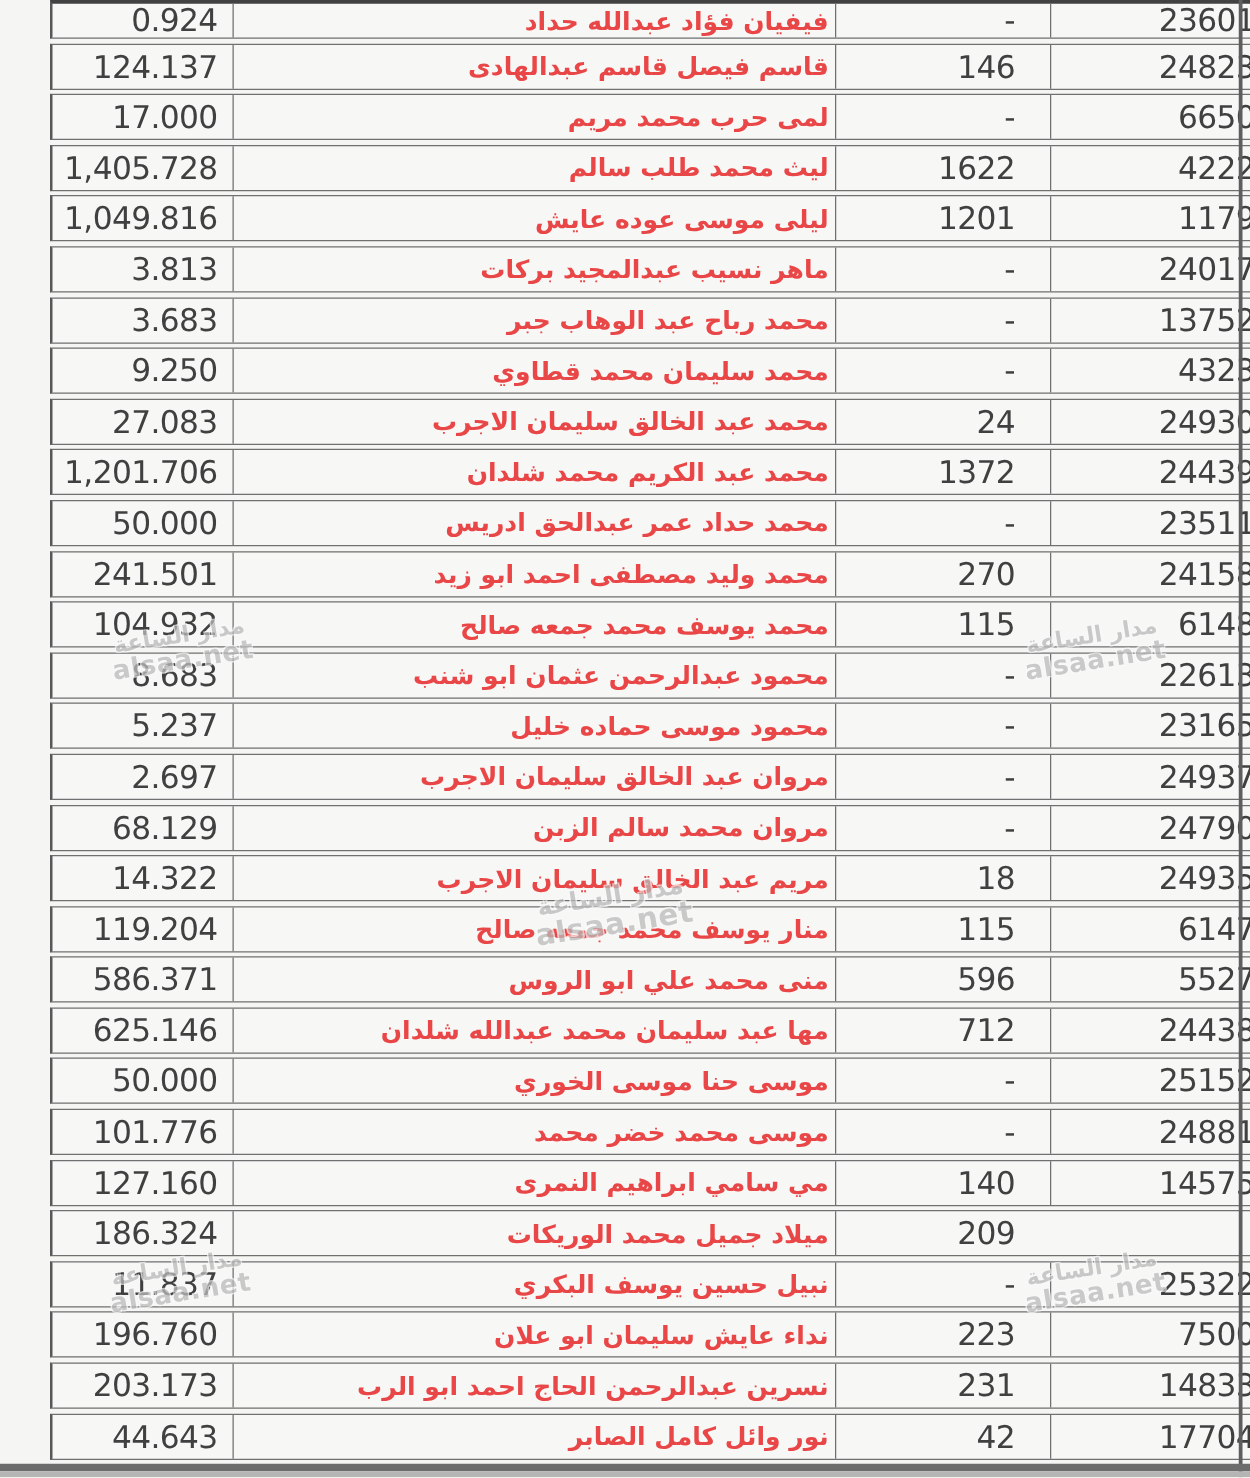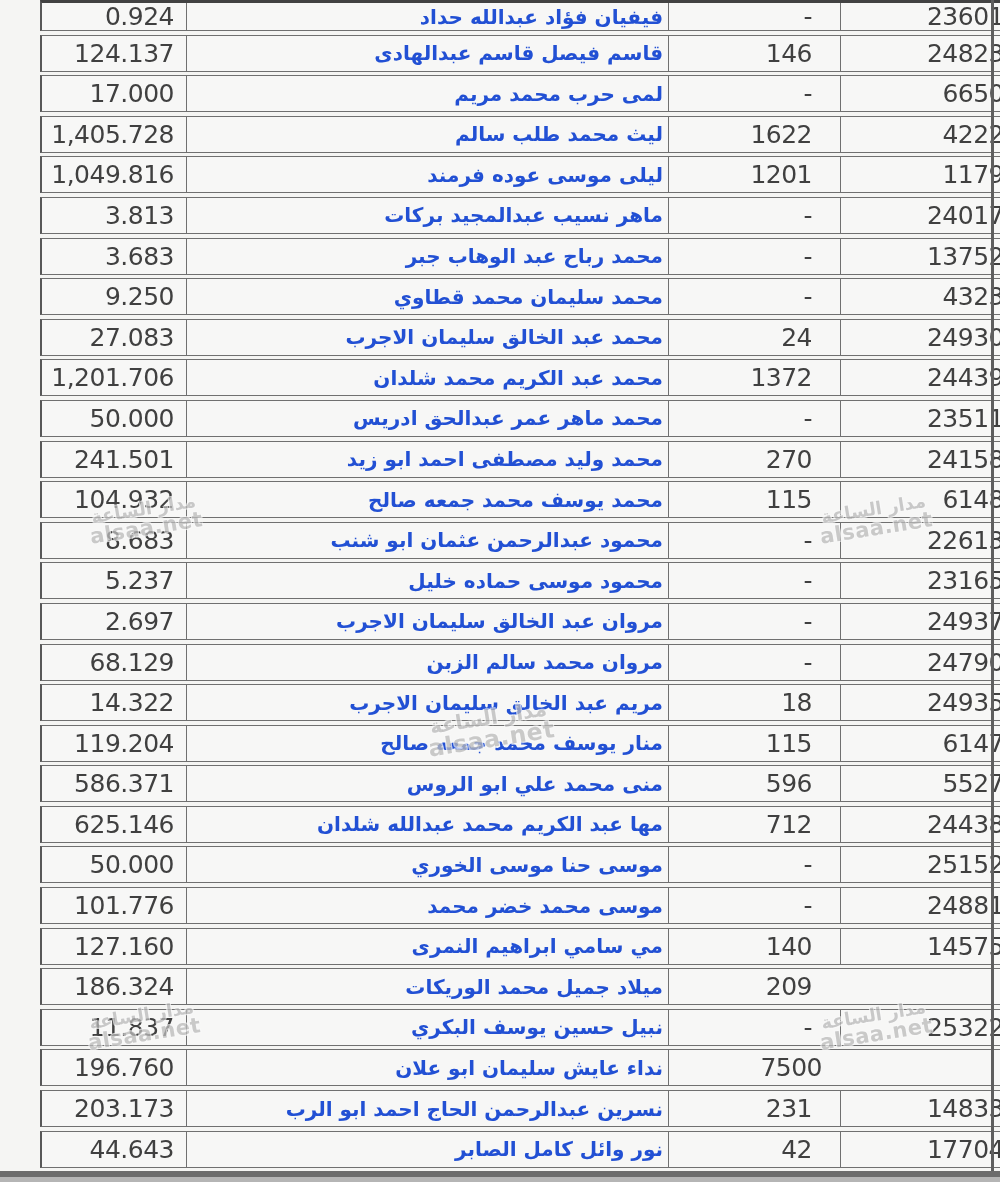--- a/index.html
+++ b/index.html
@@ -56,21 +56,21 @@
   .cell.count  { padding-right: 28px; border-left: 1.5px solid #6f6f6f; }
   .cell.id     { padding-right: 18px; border-left: 1.5px solid #6f6f6f; }
   .cell.name {
     direction: rtl;
     text-align: right;
     justify-content: flex-start;
     padding-right: 5px;
     padding-left: 8px;
     font-size: 20px;
     font-weight: bold;
-    color: #1d4ed8;
+    color: #ef4444;
     border-left: 1.5px solid #6f6f6f;
   }
   .right-edge-line {
     position: absolute;
     left: 991px;
     top: 0;
     width: 2.5px;
     height: 1182px;
     background: #5c5c5c;
   }
@@ -151,21 +151,21 @@
 
   <div class="row">
     <div class="cell num value">1,405.728</div>
     <div class="cell name">ليث محمد طلب سالم</div>
     <div class="cell num count">1622</div>
     <div class="cell num id">4222</div>
   </div>
 
   <div class="row">
     <div class="cell num value">1,049.816</div>
-    <div class="cell name">ليلى موسى عوده فرمند</div>
+    <div class="cell name">ليلى موسى عوده عايش</div>
     <div class="cell num count">1201</div>
     <div class="cell num id">1179</div>
   </div>
 
   <div class="row">
     <div class="cell num value">3.813</div>
     <div class="cell name">ماهر نسيب عبدالمجيد بركات</div>
     <div class="cell num count">-</div>
     <div class="cell num id">24017</div>
   </div>
@@ -193,21 +193,21 @@
 
   <div class="row">
     <div class="cell num value">1,201.706</div>
     <div class="cell name">محمد عبد الكريم محمد شلدان</div>
     <div class="cell num count">1372</div>
     <div class="cell num id">24439</div>
   </div>
 
   <div class="row">
     <div class="cell num value">50.000</div>
-    <div class="cell name">محمد ماهر عمر عبدالحق ادريس</div>
+    <div class="cell name">محمد حداد عمر عبدالحق ادريس</div>
     <div class="cell num count">-</div>
     <div class="cell num id">23511</div>
   </div>
 
   <div class="row">
     <div class="cell num value">241.501</div>
     <div class="cell name">محمد وليد مصطفى احمد ابو زيد</div>
     <div class="cell num count">270</div>
     <div class="cell num id">24158</div>
   </div>
@@ -263,21 +263,21 @@
 
   <div class="row">
     <div class="cell num value">586.371</div>
     <div class="cell name">منى محمد علي ابو الروس</div>
     <div class="cell num count">596</div>
     <div class="cell num id">5527</div>
   </div>
 
   <div class="row">
     <div class="cell num value">625.146</div>
-    <div class="cell name">مها عبد الكريم محمد عبدالله شلدان</div>
+    <div class="cell name">مها عبد سليمان محمد عبدالله شلدان</div>
     <div class="cell num count">712</div>
     <div class="cell num id">24438</div>
   </div>
 
   <div class="row">
     <div class="cell num value">50.000</div>
     <div class="cell name">موسى حنا موسى الخوري</div>
     <div class="cell num count">-</div>
     <div class="cell num id">25152</div>
   </div>
@@ -305,20 +305,21 @@
   <div class="row">
     <div class="cell num value">11.837</div>
     <div class="cell name">نبيل حسين يوسف البكري</div>
     <div class="cell num count">-</div>
     <div class="cell num id">25322</div>
   </div>
 
   <div class="row">
     <div class="cell num value">196.760</div>
     <div class="cell name">نداء عايش سليمان ابو علان</div>
+    <div class="cell num count">223</div>
     <div class="cell num id">7500</div>
   </div>
 
   <div class="row">
     <div class="cell num value">203.173</div>
     <div class="cell name">نسرين عبدالرحمن الحاج احمد ابو الرب</div>
     <div class="cell num count">231</div>
     <div class="cell num id">14833</div>
   </div>
 

